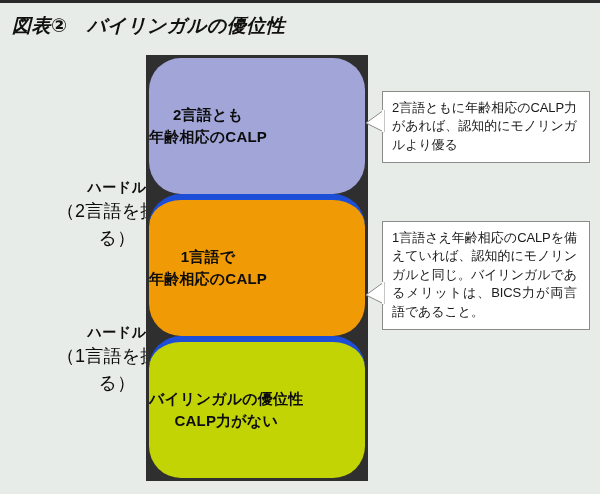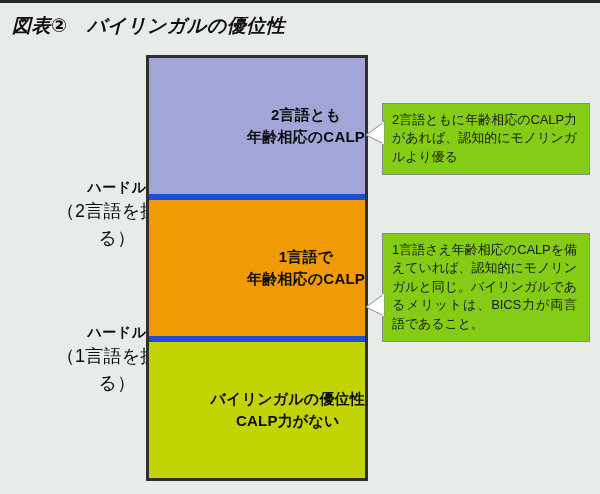--- a/index.html
+++ b/index.html
@@ -53,23 +53,24 @@
     border: 3px solid #2f2f2f;
     background: #2f2f2f;
     display: flex;
     flex-direction: column;
   }
   .block {
     position: relative;
     flex: 1 1 0;
     display: flex;
     align-items: center;
-    justify-content: flex-end;
+    justify-content: flex-start;
     text-align: center;
     box-sizing: border-box;
+    border-radius: 32px;
   }
   .block + .block {
     border-top: 6px solid #1d4ed8;
   }
   .block-label {
     font-size: 15px;
     font-weight: bold;
     color: #0d0d0d;
     line-height: 1.45;
     white-space: pre-line;
@@ -96,24 +97,23 @@
     line-height: 1.5;
     letter-spacing: 0.2px;
   }
   #hurdle-upper { left: 0; top: 174px; }
   #hurdle-lower { left: 0; top: 319px; }
 
   
   .callout {
     position: absolute;
     box-sizing: border-box;
-    background: #84cc16;
+    background: #ffffff;
     border: 1px solid #8b8b8b;
     padding: 7px 12px 8px 9px;
-    margin-top: 12px;
   }
   .callout-text {
     font-size: 13px;
     line-height: 1.42;
     color: #1a1a1a;
     letter-spacing: -0.1px;
     text-align: justify;
     word-break: break-all;
   }
   .callout-tail {

